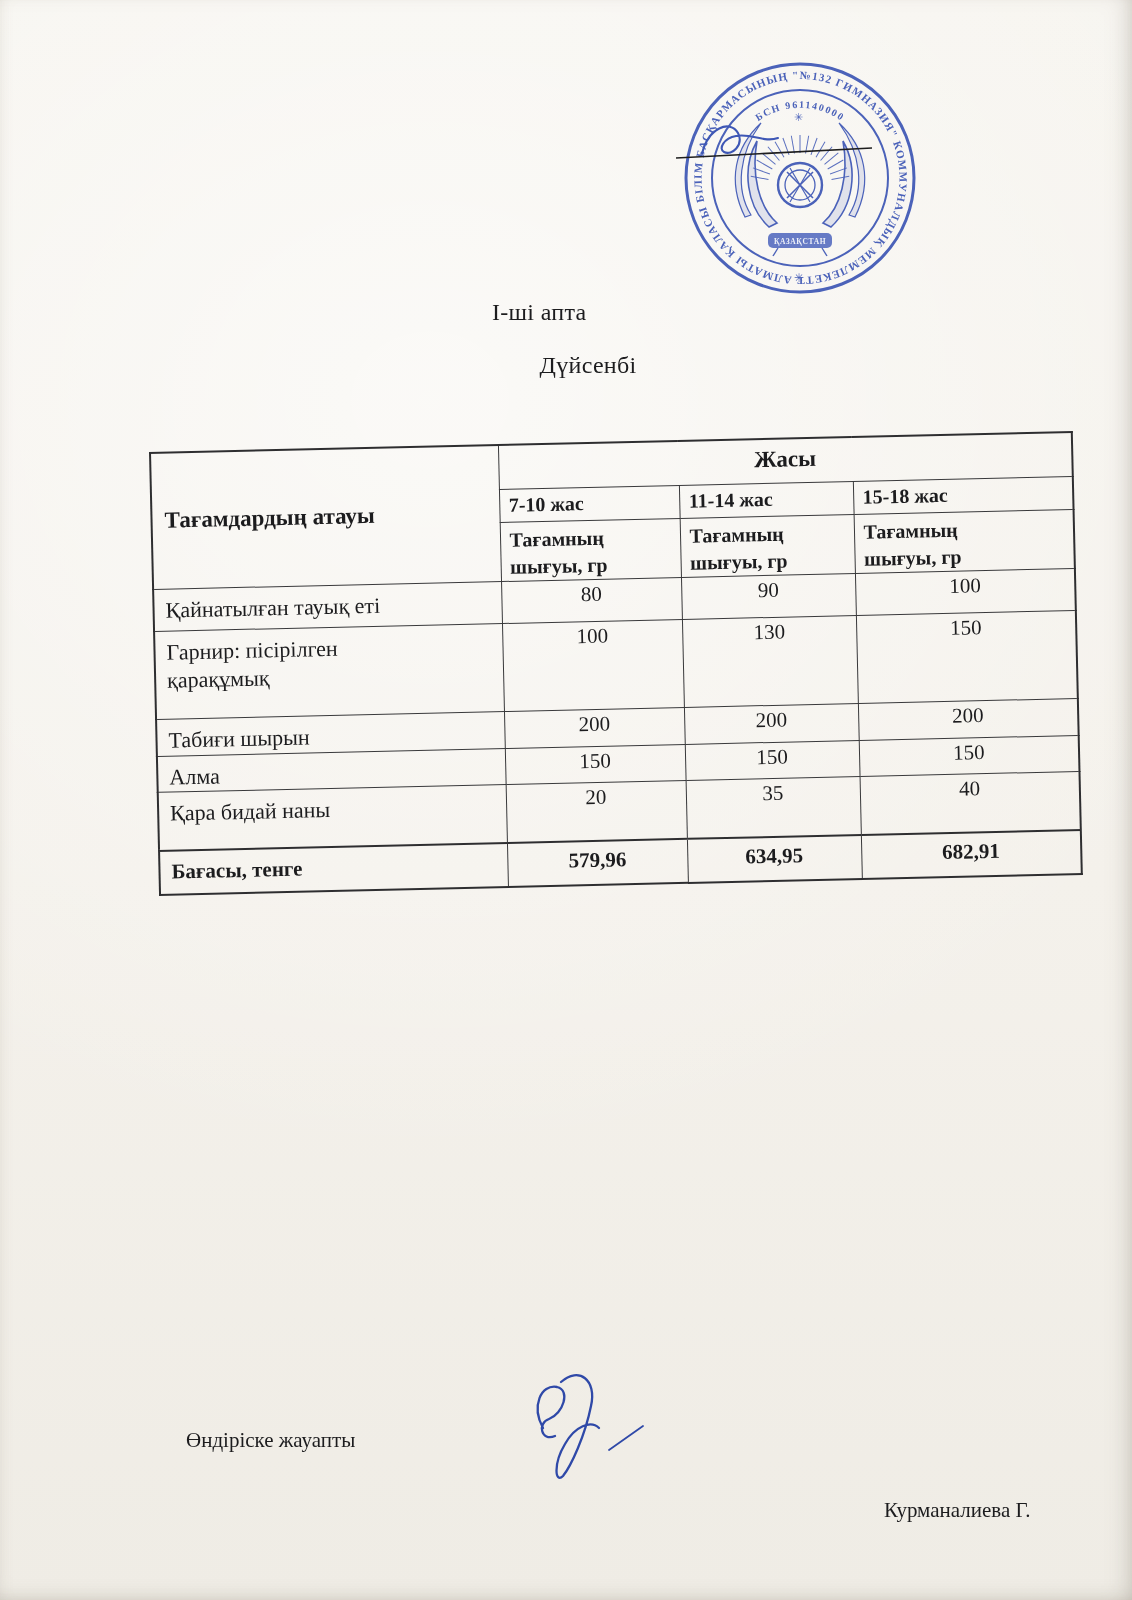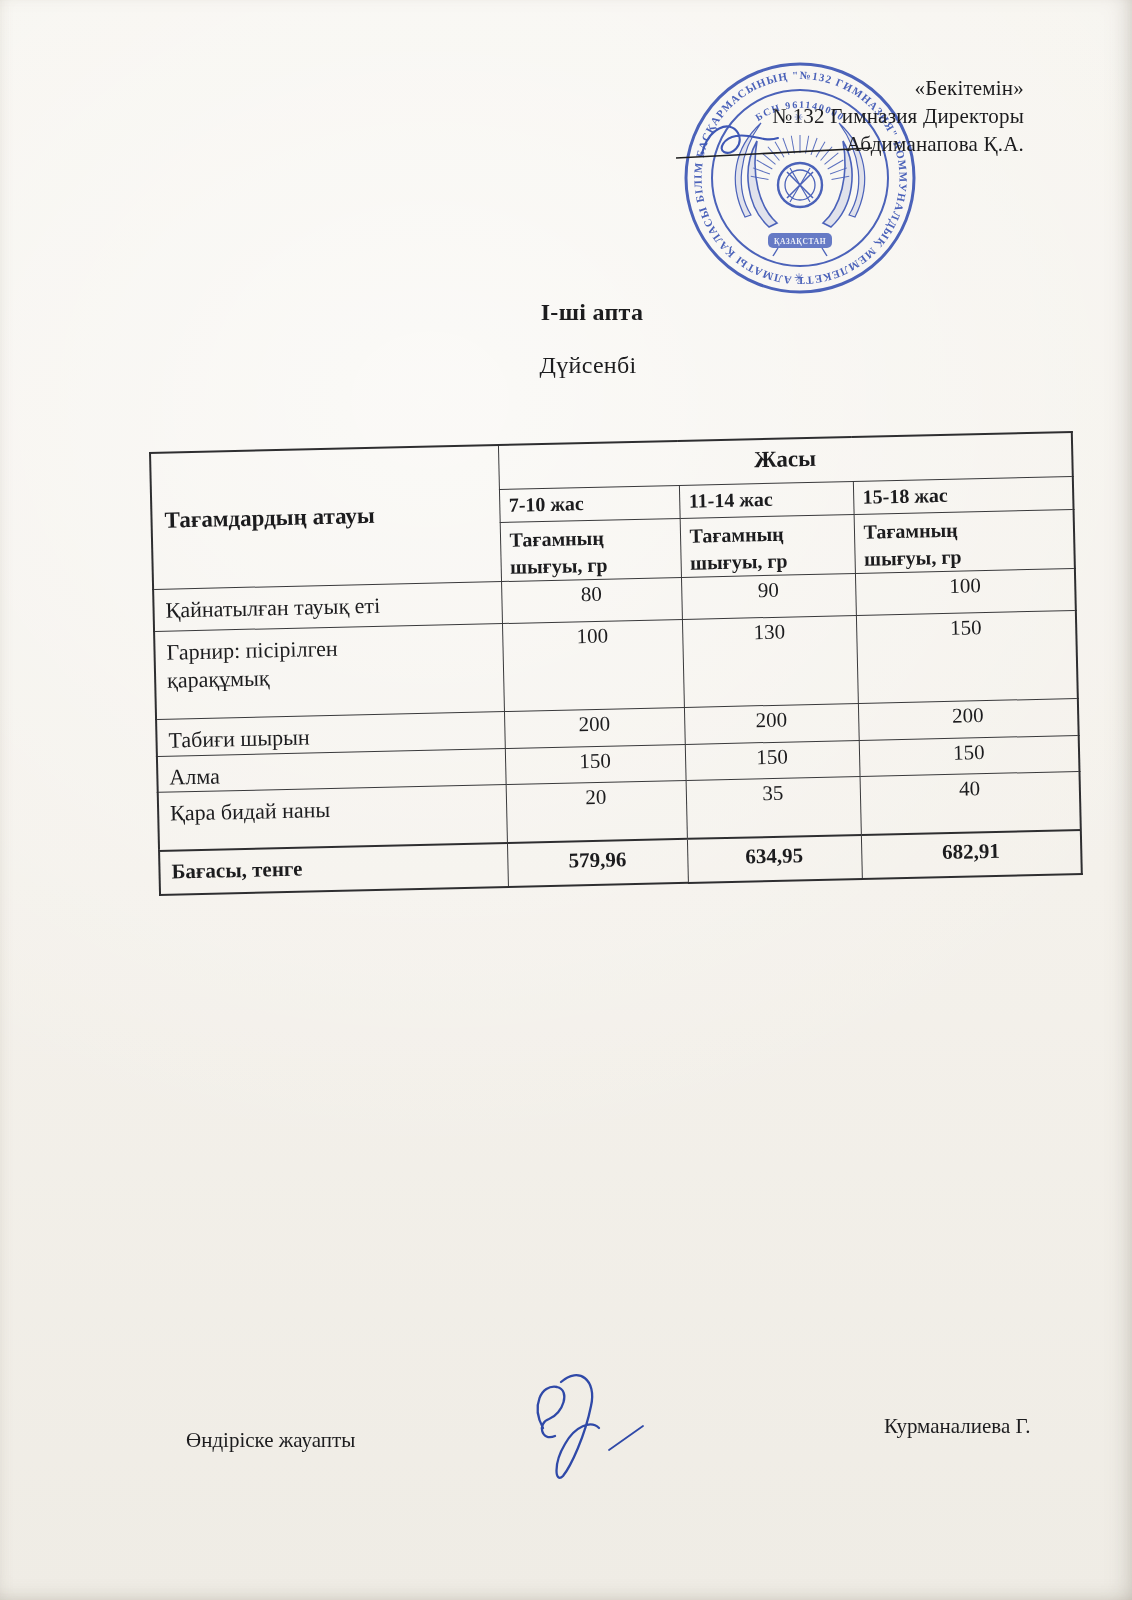--- a/index.html
+++ b/index.html
@@ -27,22 +27,22 @@
   }
 
   
   .stamp{position:absolute; left:681px; top:57px; width:238px; height:242px; z-index:2; opacity:.93;}
   .stamp svg{width:100%;height:100%;}
 
   
   .sig-line{position:absolute; left:672px; top:112px; width:206px; height:56px; z-index:4;}
 
   
-  .week-title{position:absolute; left:492px; top:299px; width:200px; text-align:center;
-    font-size:24px; font-weight:bold; letter-spacing:.3px;}
+  .week-title{position:absolute; left:492px; top:299px; width:200px; 
+    font-size:24px; font-weight:normal; letter-spacing:.3px;}
   .day-title{position:absolute; left:488px; top:352px; width:200px; text-align:center;
     font-size:24px; font-weight:normal; letter-spacing:.3px;}
 
   
   .table-wrap{position:absolute; left:149px; top:452px; width:922px;
     transform:rotate(-1.3deg); transform-origin:0 0;}
   table.menu{width:922px; border-collapse:collapse; table-layout:fixed;
     border:2px solid #2e2e30;}
   table.menu td{border:1.6px solid #39393b; overflow:hidden;}
   .c-name{font-size:23px; font-weight:bold; vertical-align:middle; padding-left:12px;}
@@ -52,21 +52,21 @@
   .c-unit span{display:inline-block; max-width:125px;}
   .r-label{font-size:22px; vertical-align:top; padding:7px 6px 0 11px; line-height:1.3;}
   .r-label .narrow{display:inline-block; max-width:225px;}
   .r-val{font-size:21px; text-align:center; vertical-align:top; padding-top:2px;}
   tr.price td{border-top:2.6px solid #2e2e30;}
   .p-label{font-size:21px; font-weight:bold; vertical-align:middle; padding-left:11px;}
   .p-val{font-size:21px; font-weight:bold; text-align:center; vertical-align:top; padding-top:6px;}
 
   
   .foot-left{position:absolute; left:186px; top:1428px; font-size:21px;}
-  .foot-right{position:absolute; left:884px; top:1414px; font-size:21px;}
+  .foot-right{position:absolute; left:884px; top:1498px; font-size:21px;}
   .foot-sig{position:absolute; left:505px; top:1362px; width:160px; height:132px;}
 </style>
 </head>
 <body>
 
 <div class="page">
 
   <div class="stamp">
     <svg viewBox="0 0 238 242">
       <g fill="none" stroke="#3e57b5">
@@ -128,25 +128,20 @@
         <g>
           <rect x="87" y="176" width="64" height="15" rx="5" fill="#4059b8" fill-opacity=".85" stroke="none"></rect>
           <line x1="97" y1="191" x2="92" y2="199" stroke-width="1.4"></line>
           <line x1="141" y1="191" x2="146" y2="199" stroke-width="1.4"></line>
           <text x="119" y="187" font-size="7.5" letter-spacing=".6" fill="#eef1fa" stroke="none" text-anchor="middle" font-weight="bold">ҚАЗАҚСТАН</text>
         </g>
       </g>
     </svg>
   </div>
 
-  <div class="approval">
-    <div>«Бекітемін»</div>
-    <div>№132 Гимназия Директоры</div>
-    <div>Абдиманапова Қ.А.</div>
-  </div>
 
   <div class="sig-line">
     <svg viewBox="0 0 206 56" width="206" height="56">
       <line x1="4" y1="46" x2="200" y2="36" stroke="#1e1e1e" stroke-width="1.6"></line>
       <path d="M 30 42 C 36 16 58 7 66 21 C 72 33 60 44 52 40 C 46 37 52 26 64 24 C 80 21 92 31 106 26" fill="none" stroke="#3e57b5" stroke-width="2.1" stroke-linecap="round"></path>
     </svg>
   </div>
 
   <div class="week-title">І-ші апта</div>
   <div class="day-title">Дүйсенбі</div>

